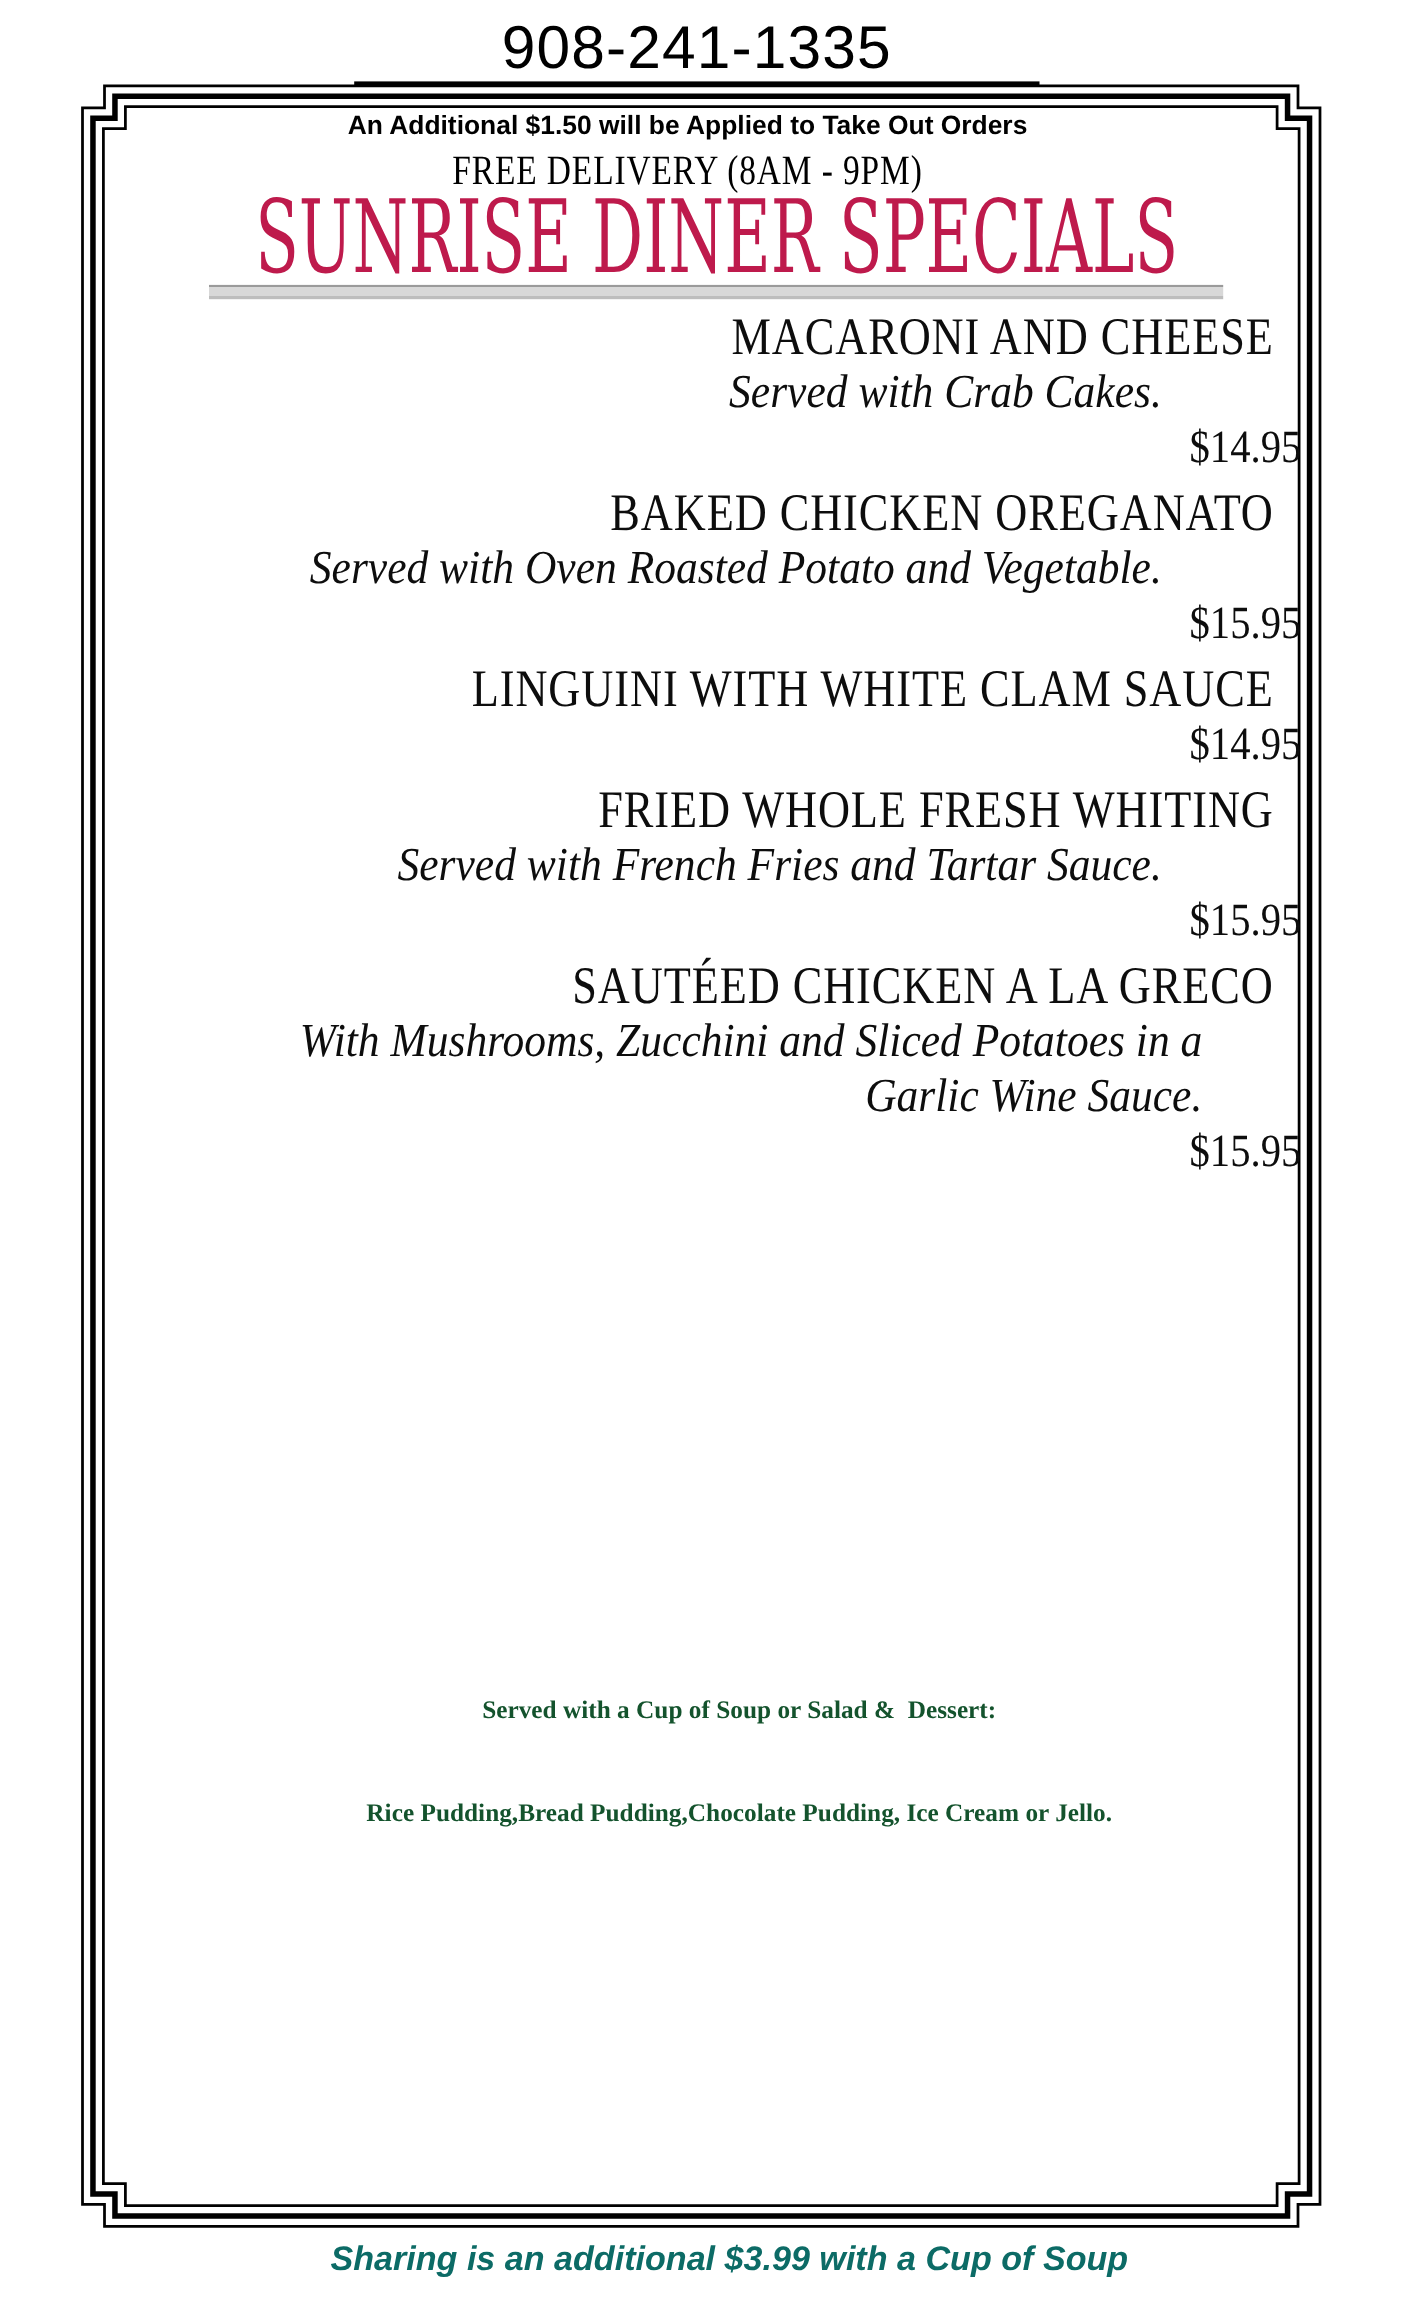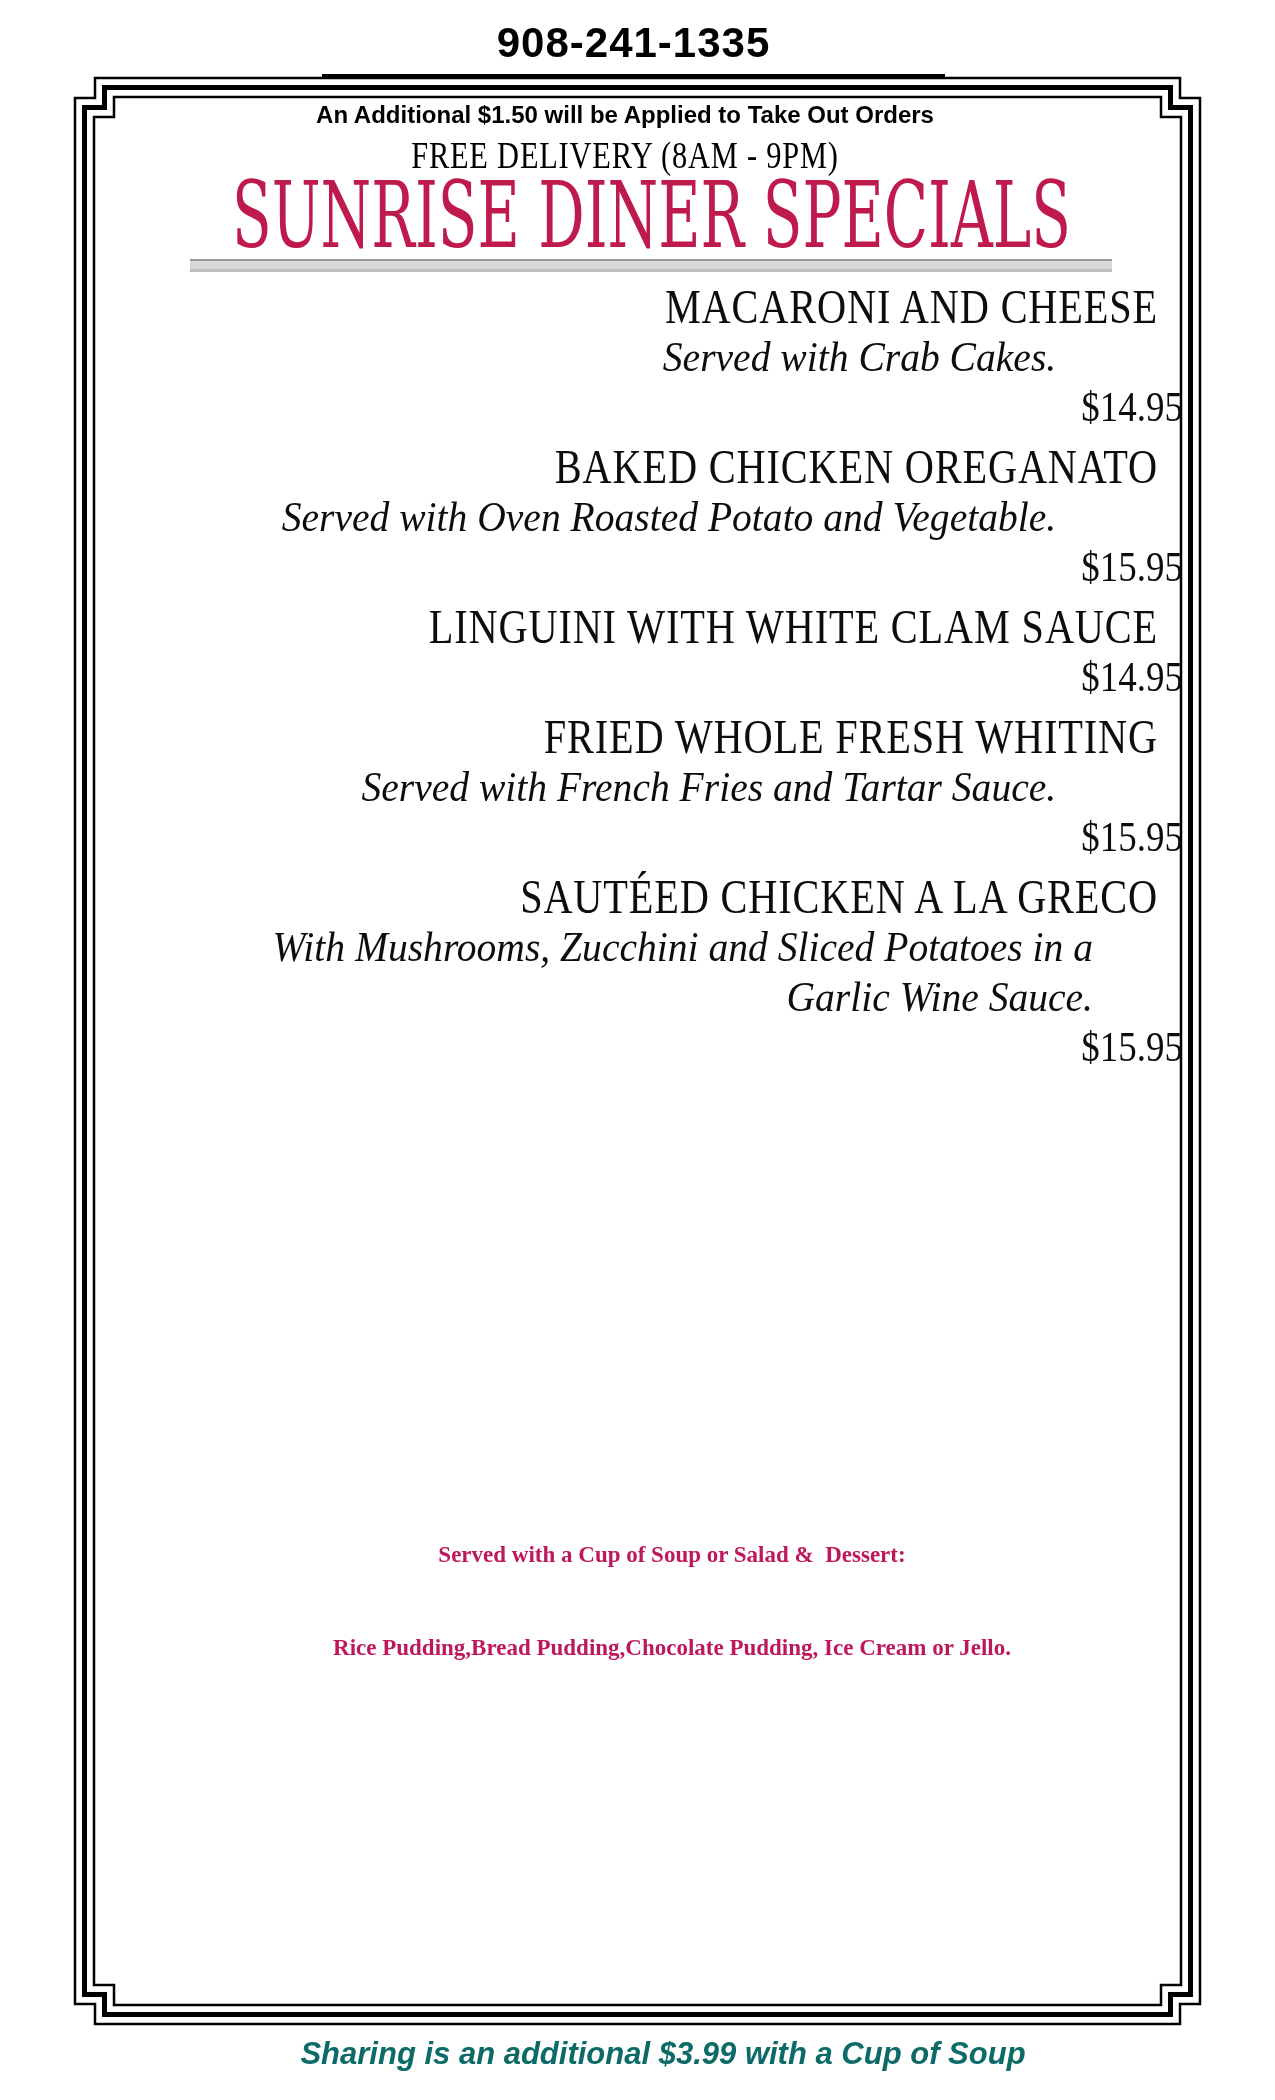--- a/index.html
+++ b/index.html
@@ -9,21 +9,21 @@
     background:#ffffff;
     overflow:hidden;
     font-family:"Liberation Serif", serif;
     color:#111;
   }
   
   .phone{
     position:absolute;left:322px;top:12px;width:623px;
     text-align:center;
     font-family:"Liberation Sans", sans-serif;
-    font-weight:bold;font-size:42px;line-height:62px;
+    font-weight:normal;font-size:55px;line-height:62px;
     letter-spacing:1px;color:#000;
     border-bottom:5px solid #000;
   }
   .takeout{
     position:absolute;left:0;top:97px;width:1250px;
     text-align:center;
     font-family:"Liberation Sans", sans-serif;
     font-weight:bold;font-size:24px;line-height:36px;color:#000;
   }
   .delivery{
@@ -70,21 +70,21 @@
     font-size:42px;line-height:50px;
     transform:scaleX(0.88);
     color:#0d0d0d;
   }
   
   .inclusions{
     position:absolute;left:172px;top:1477px;width:1000px;
     text-align:center;
     font-weight:bold;font-size:23px;line-height:31px;
     white-space:pre-wrap;
-    color:#be185d;
+    color:#14532d;
   }
   
   .sharing{
     position:absolute;left:38px;top:2036px;width:1250px;
     text-align:center;
     font-family:"Liberation Sans", sans-serif;
     font-weight:bold;font-style:italic;
     font-size:31px;line-height:36px;
     color:#0C6B66;
   }

